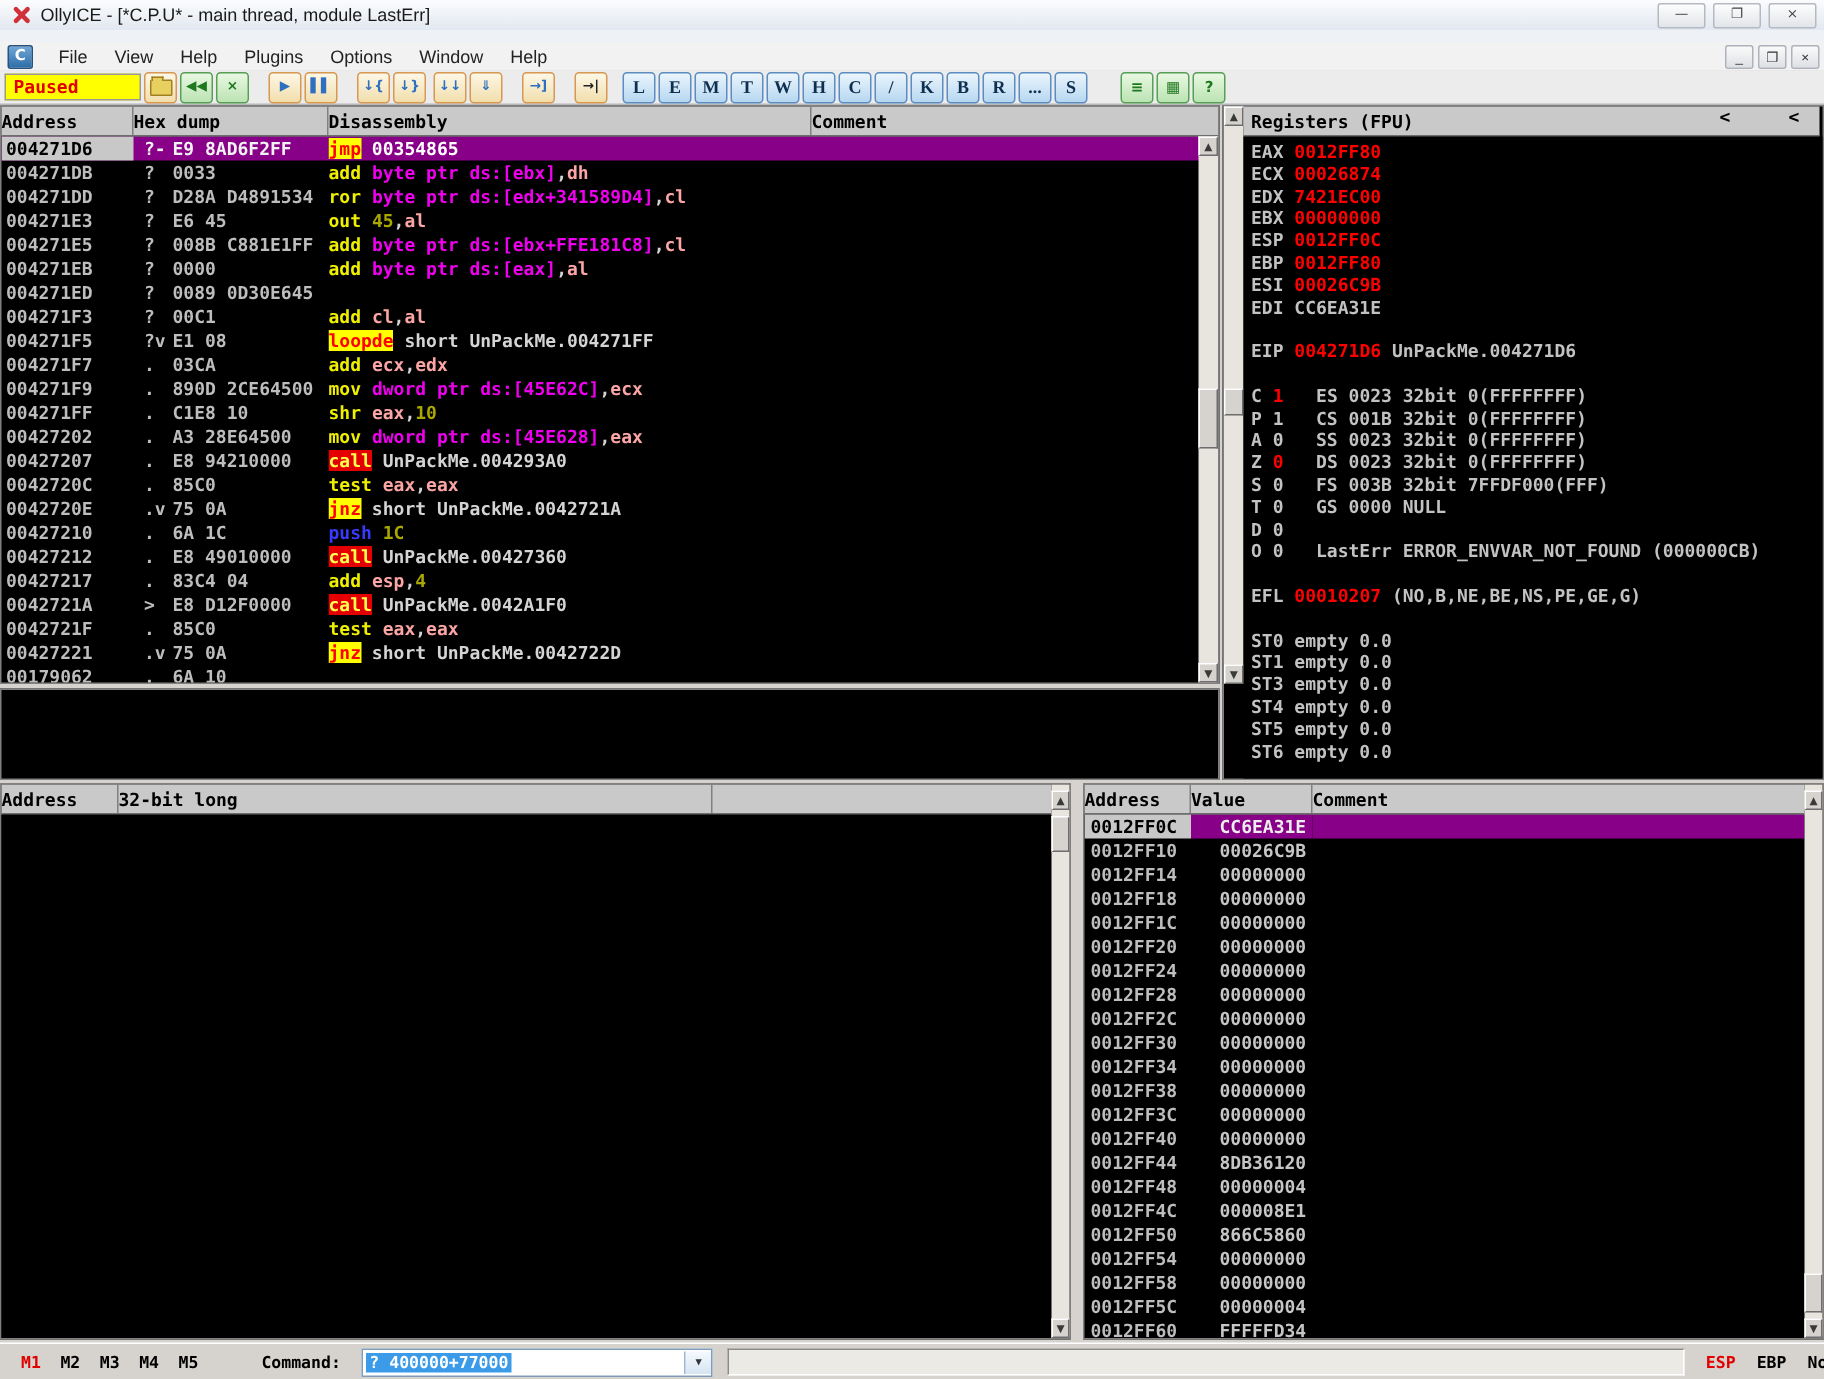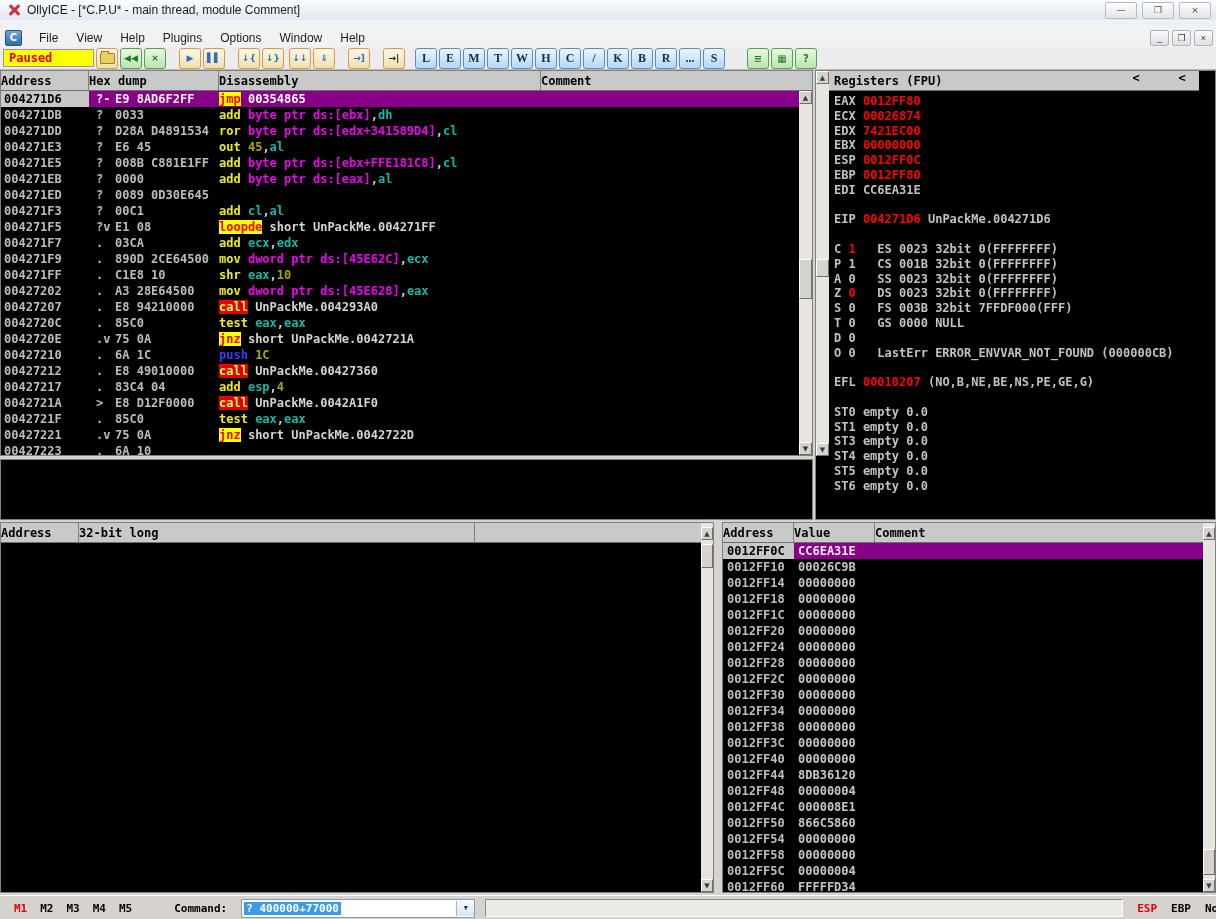--- a/index.html
+++ b/index.html
@@ -37,32 +37,32 @@
   .c-dis{width:322px;flex:none;overflow:hidden}
   .c-com{flex:1;overflow:hidden}
   .drow.sel{background:#870087}
   .drow.sel .c-addr{background:#C8C8C8;color:#000}
   .drow.sel .c-flag,.drow.sel .c-hex{color:#F2F2F2}
   .drow.sel .sg-txt{color:#FFF}
   .sg-mn{color:#EFEF00}
   .sg-hlj{color:#FF0000;background:#FFFF00}
   .sg-hlc{color:#FFFF50;background:#E40000}
   .sg-psh{color:#3A3AFF}
-  .sg-reg{color:#14b8a6}
+  .sg-reg{color:#fca5a5}
   .sg-mem{color:#EE00EE}
   .sg-imm{color:#A8A800}
   .sg-txt{color:#D4D4D4}
   
   .rline{height:14.8px;line-height:14.8px;white-space:pre;font:bold 12px "DejaVu Sans Mono",monospace}
   .rc-g{color:#C2C2C2}
   .rc-r{color:#FF0000}
   
   .srow{height:16px;display:flex;white-space:pre;font:bold 12px/16px "DejaVu Sans Mono",monospace}
   .s-addr{width:71px;padding-left:4px;color:#BDBDBD;flex:none;box-sizing:border-box}
-  .s-val{width:81px;padding-left:4px;color:#C6C6C6;flex:none;box-sizing:border-box}
+  .s-val{width:81px;padding-left:19px;color:#C6C6C6;flex:none;box-sizing:border-box}
   .s-com{flex:1}
   .srow.sel .s-addr{background:#C8C8C8;color:#000}
   .srow.sel .s-val,.srow.sel .s-com{background:#870087}
   .srow.sel .s-val{color:#EDEDED}
   
   .sbar{position:absolute;background:#E8E5DF}
   .sbtn{position:absolute;left:0;width:100%;height:13px;background:#D6D3CE;border:1px solid;border-color:#FFF #6E6E6E #6E6E6E #FFF;box-sizing:border-box;font-size:7px;color:#3A3A3A;display:flex;align-items:center;justify-content:center;font-family:"DejaVu Sans",sans-serif}
   .sthumb{position:absolute;left:0;width:100%;background:#D6D3CE;border:1px solid;border-color:#FFF #6E6E6E #6E6E6E #FFF;box-sizing:border-box}
   
   .collapse-btn{width:18px;text-align:center;font:bold 12px "DejaVu Sans Mono",monospace;color:#000}
@@ -76,21 +76,21 @@
   .cmd-drop{margin-left:auto;width:17px;height:15px;background:linear-gradient(#F4F9FE,#D6E5F2);border-left:1px solid #9DB8CE;display:flex;align-items:center;justify-content:center;font-size:7px;color:#333}
   .status-panel{margin-left:10px;width:636px;height:16px;background:#ECEAE5;border:1px solid;border-color:#8A8A8A #FFF #FFF #8A8A8A;flex:none}
   .sb-right{margin-left:14px}
   .sb-esp{color:#E00000}
 </style>
 </head>
 <body>
 
 <div class="titlebar">
   <div class="olly-icon"></div>
-  <div class="title-text">OllyICE - [*C.P.U* - main thread, module Comment]</div>
+  <div class="title-text">OllyICE - [*C.P.U* - main thread, module LastErr]</div>
   <div class="tb-spacer"></div>
   <div class="winbtn">—</div>
   <div class="winbtn">❐</div>
   <div class="winbtn">×</div>
 </div>
 <div class="framegap"></div>
 
 <div class="menubar">
   <div class="menu-c-icon">C</div>
   <div id="menu-items" style="display:flex;height:100%">
@@ -196,50 +196,51 @@
       <div class="drow"><span class="c-addr">00427202</span><span class="c-flag">.</span><span class="c-hex">A3 28E64500</span><span class="c-dis"><span class="sg-mn">mov</span><span class="sg-txt"> </span><span class="sg-mem">dword ptr ds:[45E628]</span><span class="sg-txt">,</span><span class="sg-reg">eax</span></span><span class="c-com"></span></div>
       <div class="drow"><span class="c-addr">00427207</span><span class="c-flag">.</span><span class="c-hex">E8 94210000</span><span class="c-dis"><span class="sg-hlc">call</span><span class="sg-txt"> UnPackMe.004293A0</span></span><span class="c-com"></span></div>
       <div class="drow"><span class="c-addr">0042720C</span><span class="c-flag">.</span><span class="c-hex">85C0</span><span class="c-dis"><span class="sg-mn">test</span><span class="sg-txt"> </span><span class="sg-reg">eax</span><span class="sg-txt">,</span><span class="sg-reg">eax</span></span><span class="c-com"></span></div>
       <div class="drow"><span class="c-addr">0042720E</span><span class="c-flag">.v</span><span class="c-hex">75 0A</span><span class="c-dis"><span class="sg-hlj">jnz</span><span class="sg-txt"> short UnPackMe.0042721A</span></span><span class="c-com"></span></div>
       <div class="drow"><span class="c-addr">00427210</span><span class="c-flag">.</span><span class="c-hex">6A 1C</span><span class="c-dis"><span class="sg-psh">push</span><span class="sg-txt"> </span><span class="sg-imm">1C</span></span><span class="c-com"></span></div>
       <div class="drow"><span class="c-addr">00427212</span><span class="c-flag">.</span><span class="c-hex">E8 49010000</span><span class="c-dis"><span class="sg-hlc">call</span><span class="sg-txt"> UnPackMe.00427360</span></span><span class="c-com"></span></div>
       <div class="drow"><span class="c-addr">00427217</span><span class="c-flag">.</span><span class="c-hex">83C4 04</span><span class="c-dis"><span class="sg-mn">add</span><span class="sg-txt"> </span><span class="sg-reg">esp</span><span class="sg-txt">,</span><span class="sg-imm">4</span></span><span class="c-com"></span></div>
       <div class="drow"><span class="c-addr">0042721A</span><span class="c-flag">&gt;</span><span class="c-hex">E8 D12F0000</span><span class="c-dis"><span class="sg-hlc">call</span><span class="sg-txt"> UnPackMe.0042A1F0</span></span><span class="c-com"></span></div>
       <div class="drow"><span class="c-addr">0042721F</span><span class="c-flag">.</span><span class="c-hex">85C0</span><span class="c-dis"><span class="sg-mn">test</span><span class="sg-txt"> </span><span class="sg-reg">eax</span><span class="sg-txt">,</span><span class="sg-reg">eax</span></span><span class="c-com"></span></div>
       <div class="drow"><span class="c-addr">00427221</span><span class="c-flag">.v</span><span class="c-hex">75 0A</span><span class="c-dis"><span class="sg-hlj">jnz</span><span class="sg-txt"> short UnPackMe.0042722D</span></span><span class="c-com"></span></div>
-      <div class="drow"><span class="c-addr">00427223</span><span class="c-flag">.</span><span class="c-hex">6A 10</span><span class="c-com"></span></div>
+      <div class="drow"><span class="c-addr">00179062</span><span class="c-flag">.</span><span class="c-hex">6A 10</span><span class="c-com"></span></div>
     </div>
   <div class="sbar" style="right:0;top:20px;width:13px;height:364px">
     <div class="sbtn" style="top:0">▲</div>
     <div class="sthumb" style="top:168px;height:40px"></div>
     <div class="sbtn" style="bottom:0">▼</div>
   </div>
 </div>
 
 <div style="position:absolute;left:0;top:459px;width:813px;height:61px;background:#000;border:1px solid #808080;box-sizing:border-box"></div>
 
 <div class="pane" style="left:815px;top:70px;width:401px;height:450px;box-sizing:border-box">
   <div class="sbar" style="left:0;top:0;width:13px;height:385px">
     <div class="sbtn" style="top:0">▲</div>
     <div class="sthumb" style="top:188px;height:18px"></div>
     <div class="sbtn" style="bottom:0">▼</div>
   </div>
-  <div class="phead" style="position:absolute;left:13px;top:0;right:16px">
+  <div class="phead" style="position:absolute;left:13px;top:0;right:2px">
     <div style="padding-left:5px;display:flex;align-items:center">Registers (FPU)</div>
     <div style="flex:1"></div>
     <div class="collapse-btn" style="margin-right:28px">&lt;</div>
     <div class="collapse-btn" style="margin-right:8px">&lt;</div>
   </div>
   <div id="reg-lines" style="position:absolute;left:13px;top:20px;right:0;bottom:0;background:#000;padding:3px 0 0 5px;overflow:hidden">
       <div class="rline"><span class="rc-g">EAX </span><span class="rc-r">0012FF80</span></div>
       <div class="rline"><span class="rc-g">ECX </span><span class="rc-r">00026874</span></div>
       <div class="rline"><span class="rc-g">EDX </span><span class="rc-r">7421EC00</span></div>
       <div class="rline"><span class="rc-g">EBX </span><span class="rc-r">00000000</span></div>
       <div class="rline"><span class="rc-g">ESP </span><span class="rc-r">0012FF0C</span></div>
       <div class="rline"><span class="rc-g">EBP </span><span class="rc-r">0012FF80</span></div>
+      <div class="rline"><span class="rc-g">ESI </span><span class="rc-r">00026C9B</span></div>
       <div class="rline"><span class="rc-g">EDI CC6EA31E</span></div>
       <div class="rline"> </div>
       <div class="rline"><span class="rc-g">EIP </span><span class="rc-r">004271D6</span><span class="rc-g"> UnPackMe.004271D6</span></div>
       <div class="rline"> </div>
       <div class="rline"><span class="rc-g">C </span><span class="rc-r">1</span><span class="rc-g">   ES 0023 32bit 0(FFFFFFFF)</span></div>
       <div class="rline"><span class="rc-g">P 1   CS 001B 32bit 0(FFFFFFFF)</span></div>
       <div class="rline"><span class="rc-g">A 0   SS 0023 32bit 0(FFFFFFFF)</span></div>
       <div class="rline"><span class="rc-g">Z </span><span class="rc-r">0</span><span class="rc-g">   DS 0023 32bit 0(FFFFFFFF)</span></div>
       <div class="rline"><span class="rc-g">S 0   FS 003B 32bit 7FFDF000(FFF)</span></div>
       <div class="rline"><span class="rc-g">T 0   GS 0000 NULL</span></div>

